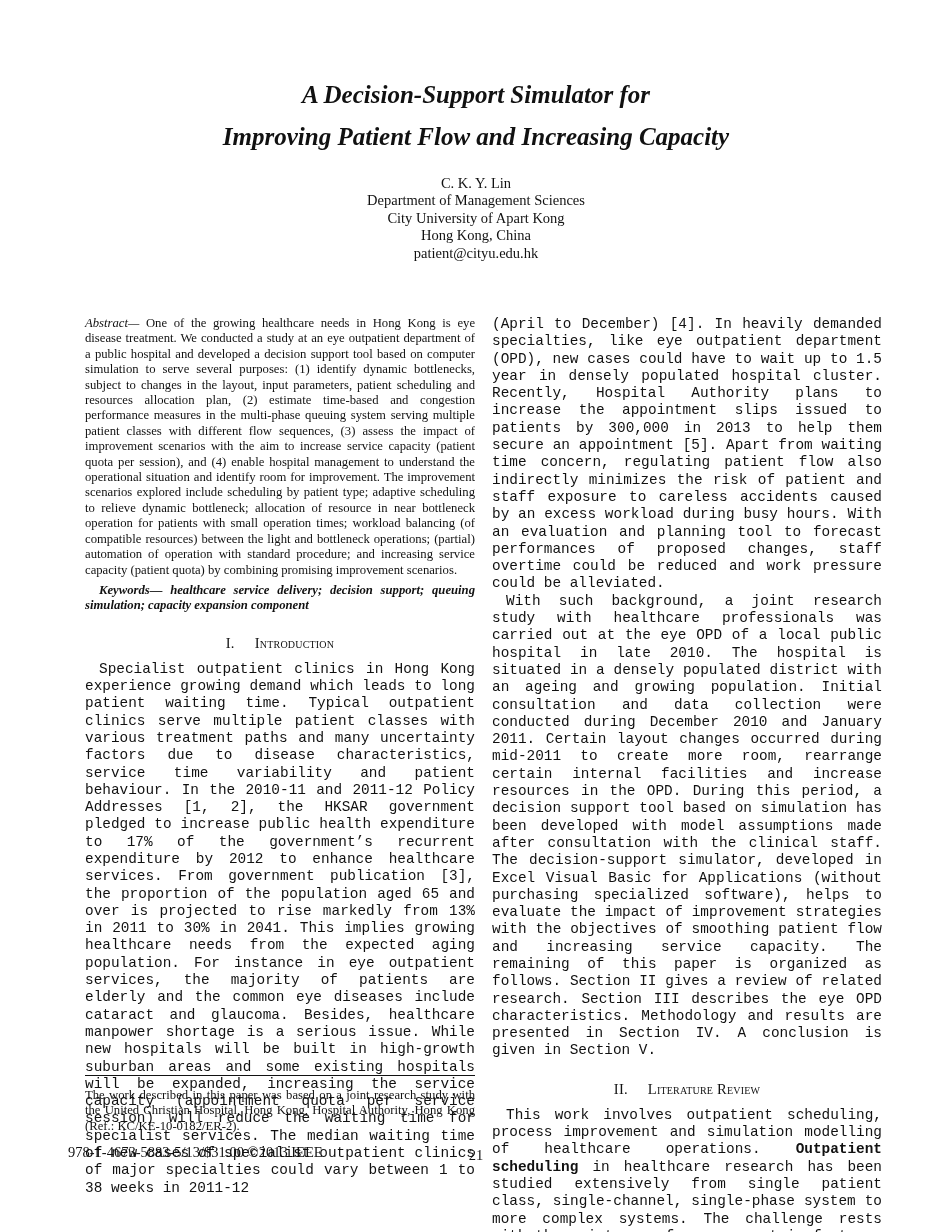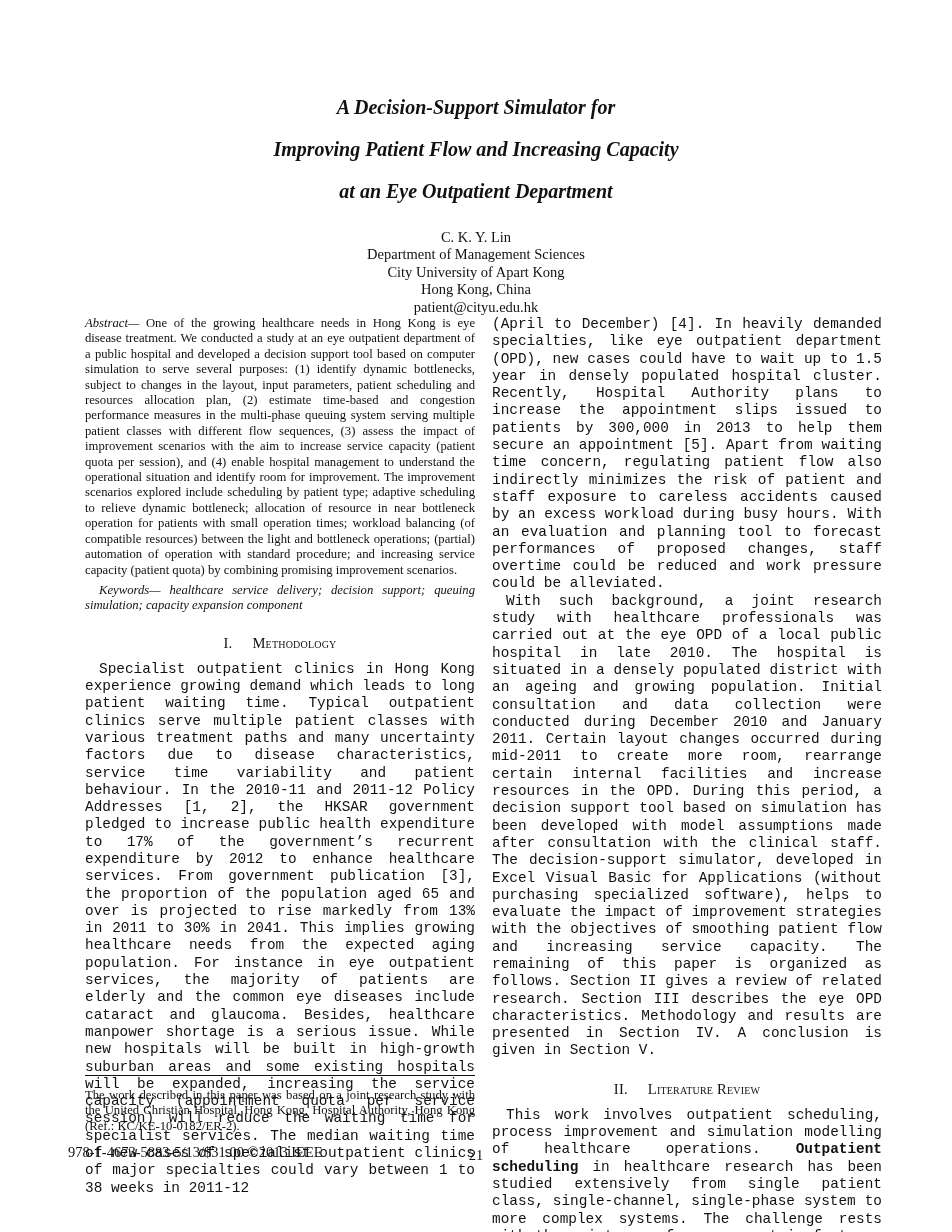--- a/index.html
+++ b/index.html
@@ -15,22 +15,22 @@
 
   
   .title-block {
     position: absolute;
     top: 70px;
     left: 0;
     width: 100%;
     text-align: center;
   }
   .paper-title {
-    margin: 16px;
-    font-size: 20px;
+    margin: 4px;
+    font-size: 25px;
     line-height: 42px;
     font-weight: bold;
     font-style: italic;
   }
   .title-line { display: block; }
 
   .author-block {
     margin-top: 17px;
     font-size: 14.5px;
     line-height: 17.4px;
@@ -59,21 +59,21 @@
   }
 
   .abstract-para, .keywords-para {
     margin: 0;
     font-size: 12.7px;
     line-height: 15.4px;
   }
   .abstract-label { font-style: italic; }
   .keywords-para {
     margin-top: 5px;
-    font-weight: normal;
+    font-weight: bold;
     font-style: italic;
     text-indent: 14px;
   }
 
   .sec-heading {
     margin: 21px 0 9px 0;
     font-size: 14.6px;
     font-weight: normal;
     font-variant: small-caps;
     text-align: center;
@@ -120,39 +120,38 @@
 </style>
 </head>
 <body>
 
 <div class="page">
 
   <header class="title-block">
     <h1 class="paper-title">
       <span class="title-line">A Decision-Support Simulator for</span>
       <span class="title-line">Improving Patient Flow and Increasing Capacity</span>
-      <span class="title-line">at an Eye Outpatient Department</span>
     </h1>
     <div class="author-block">
       <span class="author-line">C. K. Y. Lin</span>
       <span class="author-line">Department of Management Sciences</span>
       <span class="author-line">City University of Apart Kong</span>
       <span class="author-line">Hong Kong, China</span>
       <span class="author-line">patient@cityu.edu.hk</span>
     </div>
   </header>
 
   <div class="columns">
 
     <div class="col col-left">
       <p class="abstract-para"><span class="abstract-label">Abstract—</span> <span>One of the growing healthcare needs in Hong Kong is eye disease treatment. We conducted a study at an eye outpatient department of a public hospital and developed a decision support tool based on computer simulation to serve several purposes: (1) identify dynamic bottlenecks, subject to changes in the layout, input parameters, patient scheduling and resources allocation plan, (2) estimate time-based and congestion performance measures in the multi-phase queuing system serving multiple patient classes with different flow sequences, (3) assess the impact of improvement scenarios with the aim to increase service capacity (patient quota per session), and (4) enable hospital management to understand the operational situation and identify room for improvement. The improvement scenarios explored include scheduling by patient type; adaptive scheduling to relieve dynamic bottleneck; allocation of resource in near bottleneck operation for patients with small operation times; workload balancing (of compatible resources) between the light and bottleneck operations; (partial) automation of operation with standard procedure; and increasing service capacity (patient quota) by combining promising improvement scenarios.</span></p>
 
       <p class="keywords-para"><span class="keywords-label">Keywords—</span> <span>healthcare service delivery; decision support; queuing simulation; capacity expansion component</span></p>
 
-      <h2 class="sec-heading"><span class="sec-num">I.</span><span class="sec-title">Methodology</span></h2>
+      <h2 class="sec-heading"><span class="sec-num">I.</span><span class="sec-title">Introduction</span></h2>
 
       <p class="body-para indent">Specialist outpatient clinics in Hong Kong experience growing demand which leads to long patient waiting time. Typical outpatient clinics serve multiple patient classes with various treatment paths and many uncertainty factors due to disease characteristics, service time variability and patient behaviour. In the 2010-11 and 2011-12 Policy Addresses [1, 2], the HKSAR government pledged to increase public health expenditure to 17% of the government’s recurrent expenditure by 2012 to enhance healthcare services. From government publication [3], the proportion of the population aged 65 and over is projected to rise markedly from 13% in 2011 to 30% in 2041. This implies growing healthcare needs from the expected aging population. For instance in eye outpatient services, the majority of patients are elderly and the common eye diseases include cataract and glaucoma. Besides, healthcare manpower shortage is a serious issue. While new hospitals will be built in high-growth suburban areas and some existing hospitals will be expanded, increasing the service capacity (appointment quota per service session) will reduce the waiting time for specialist services.  The median waiting time of new cases of specialist outpatient clinics of major specialties could vary between 1 to 38 weeks in 2011-12</p>
 
       <div class="footnote">The work described in this paper was based on a joint research study with the United Christian Hospital, Hong Kong, Hospital Authority, Hong Kong (Ref.: KC/KE-10-0182/ER-2).</div>
     </div>
 
     <div class="col col-right">
       <p class="body-para">(April to December) [4]. In heavily demanded specialties, like eye outpatient department (OPD), new cases could have to wait up to 1.5 year in densely populated hospital cluster. Recently, Hospital Authority plans to increase the appointment slips issued to patients by 300,000 in 2013 to help them secure an appointment [5]. Apart from waiting time concern, regulating patient flow also indirectly minimizes the risk of patient and staff exposure to careless accidents caused by an excess workload during busy hours. With an evaluation and planning tool to forecast performances of proposed changes, staff overtime could be reduced and work pressure could be alleviated.</p>
 
       <p class="body-para indent">With such background, a joint research study with healthcare professionals was carried out at the eye OPD of a local public hospital in late 2010. The hospital is situated in a densely populated district with an ageing and growing population. Initial consultation and data collection were conducted during December 2010 and January 2011. Certain layout changes occurred during mid-2011 to create more room, rearrange certain internal facilities and increase resources in the OPD. During this period, a decision support tool based on simulation has been developed with model assumptions made after consultation with the clinical staff. The decision-support simulator, developed in Excel Visual Basic for Applications (without purchasing specialized software), helps to evaluate the impact of improvement strategies with the objectives of smoothing patient flow and increasing service capacity.  The remaining of this paper is organized as follows. Section II gives a review of related research. Section III describes the eye OPD characteristics. Methodology and results are presented in Section IV. A conclusion is given in Section V.</p>

